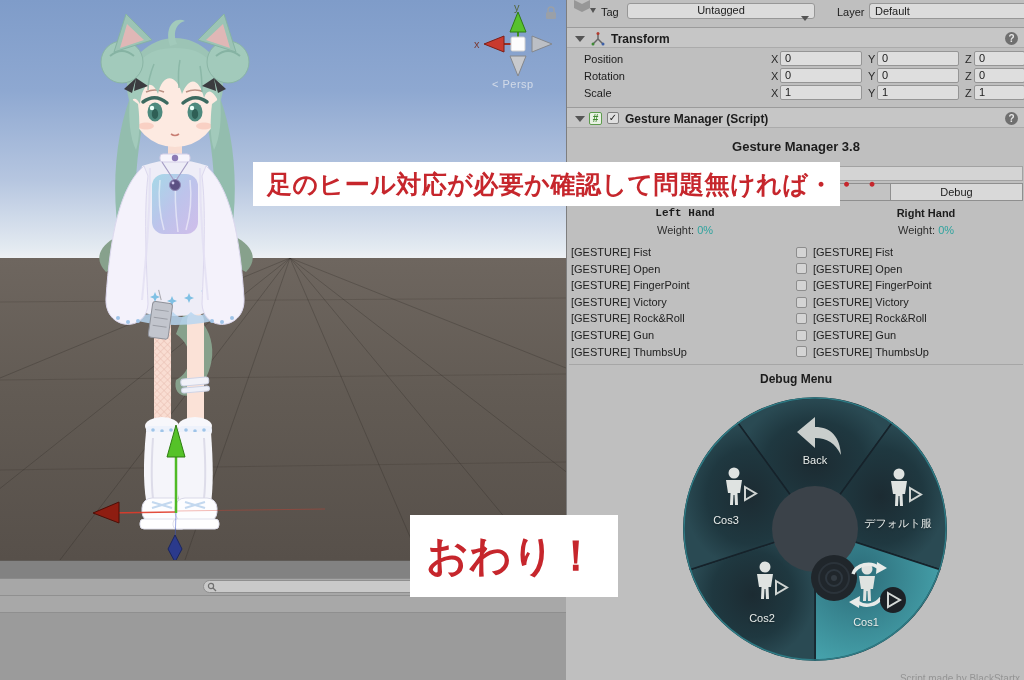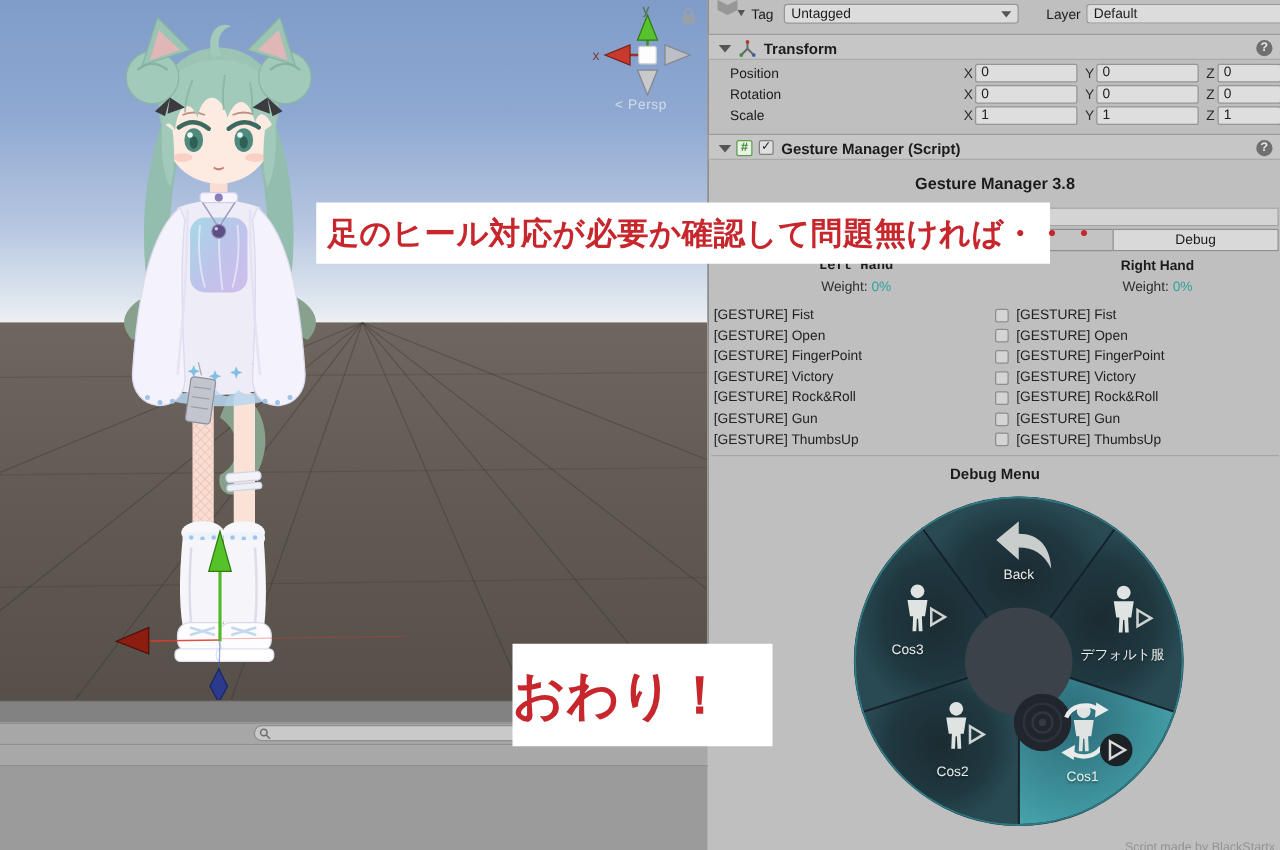--- a/index.html
+++ b/index.html
@@ -59,23 +59,23 @@
     align-items:center; justify-content:center; }
   #credit{ color:#949494; font-size:10px; }
 
   
   .rlabel{ position:absolute; color:#e9edeb; font-size:11px; text-align:center; width:90px;
     transform:translateX(-50%); text-shadow:0 1px 2px rgba(0,0,0,.4); }
 
   
   .note{ background:#ffffff; color:#c6262c; font-weight:bold; z-index:50;
     display:flex; align-items:center; }
-  #note1{ left:253px; top:162px; width:587px; height:49px; font-size:25px; padding-left:9px;
+  #note1{ left:253px; top:162px; width:587px; height:44px; font-size:25px; padding-left:14px;
     letter-spacing:0.5px; white-space:nowrap; }
-  #note2{ left:410px; top:515px; width:208px; height:82px; font-size:42px; }
+  #note2{ left:410px; top:515px; width:208px; height:82px; font-size:42px; padding-left:16px; }
 </style>
 </head>
 <body>
 
 <div id="app">
 
   <div id="scene" class="abs">
     <div id="sky" class="abs"></div>
     <div id="groundP" class="abs"></div>
 
@@ -271,21 +271,21 @@
   <div id="projContent" class="abs"></div>
 
   <div id="inspector" class="abs">
 
     <svg class="abs" style="left:3px; top:0;" width="26" height="15" viewBox="0 0 26 15">
       <path d="M4,0 L12,4 L12,12 L4,8 Z M12,4 L20,0 L20,8 L12,12 Z" fill="#8d8d8d" opacity=".8"></path>
       <polygon points="20,8 26,8 23,13" fill="#555"></polygon>
     </svg>
 
     <span class="abs" style="left:34px; top:6px;">Tag</span>
-    <div class="abs dropdown" style="left:60px; top:3px; width:188px;">
+    <div class="abs dropdown" style="left:60px; top:3px; width:188px;flex-direction:column;">
       <span>Untagged</span>
       <span class="dd-arrow"></span>
     </div>
     <span class="abs" style="left:270px; top:6px;">Layer</span>
     <div class="abs dropdown" style="left:302px; top:3px; width:156px; border-right:none; border-radius:3px 0 0 3px;">
       <span>Default</span>
     </div>
 
     <div class="abs row-line" style="left:0; top:27px; width:458px; height:21px; background:#c6c6c6; border-bottom:1px solid #ababab;">
       <span class="fold abs" style="left:8px; top:8px;"></span>

